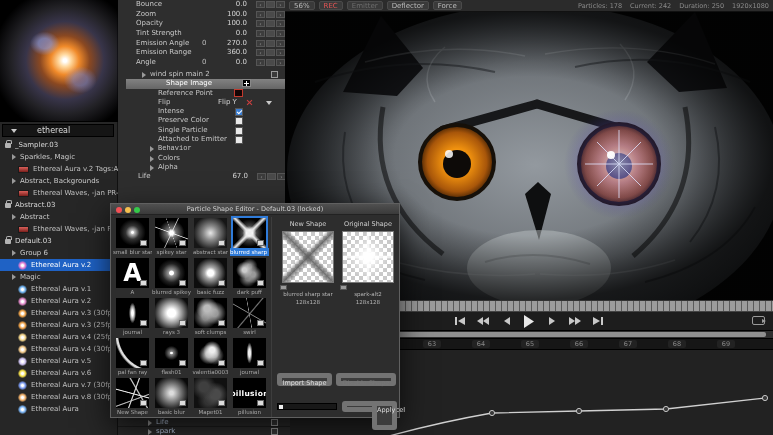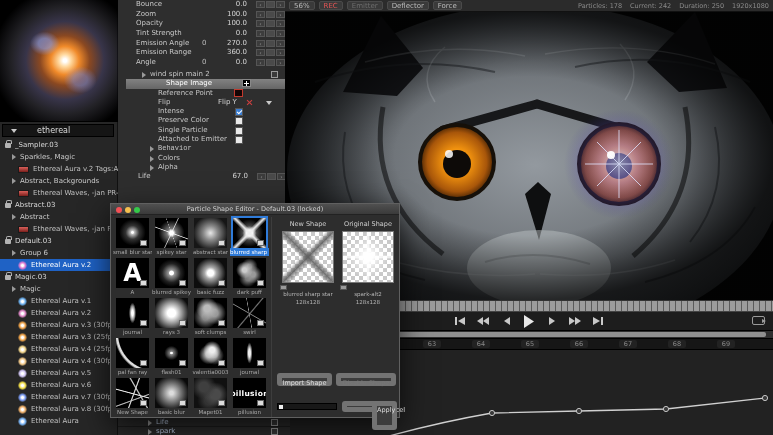--- a/index.html
+++ b/index.html
@@ -218,25 +218,20 @@
 
           <span class="item-label">Group 6</span>
         </div>
 
         <div class="item orb selected">
 
           <span class="orb-ic" style="--c: #e07bd0;"></span>
           <span class="item-label">Ethereal  Aura v.2</span>
         </div>
 
-        <div class="item group">
-          <span class="lock"></span>
-
-          <span class="item-label">Magic.03</span>
-        </div>
 
         <div class="item folder">
 
           <span class="caret"></span>
 
           <span class="item-label">Magic</span>
         </div>
 
         <div class="item orb">
 

